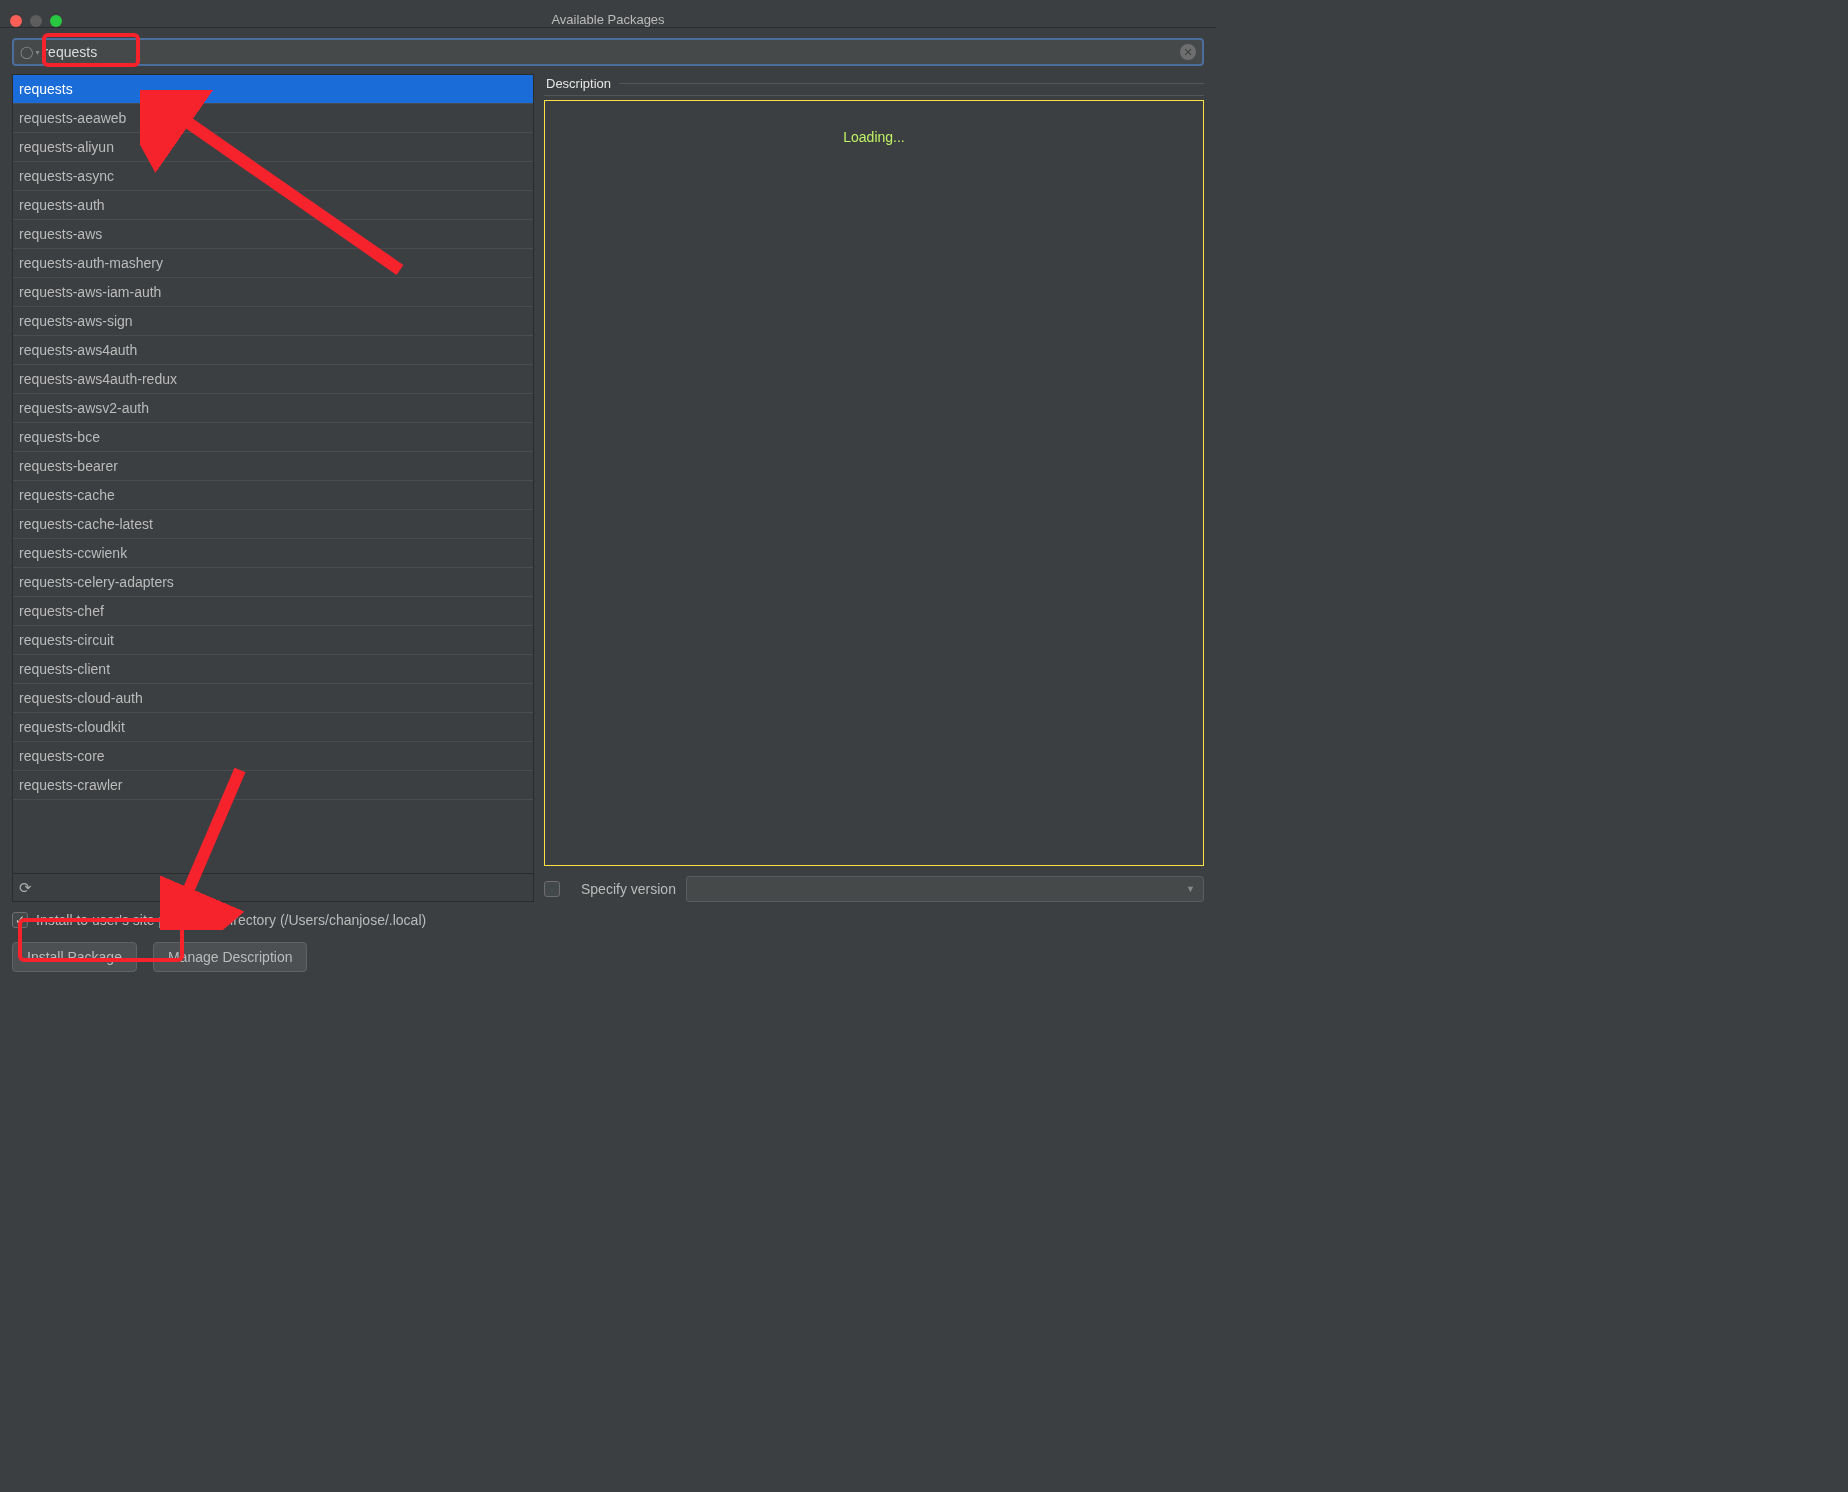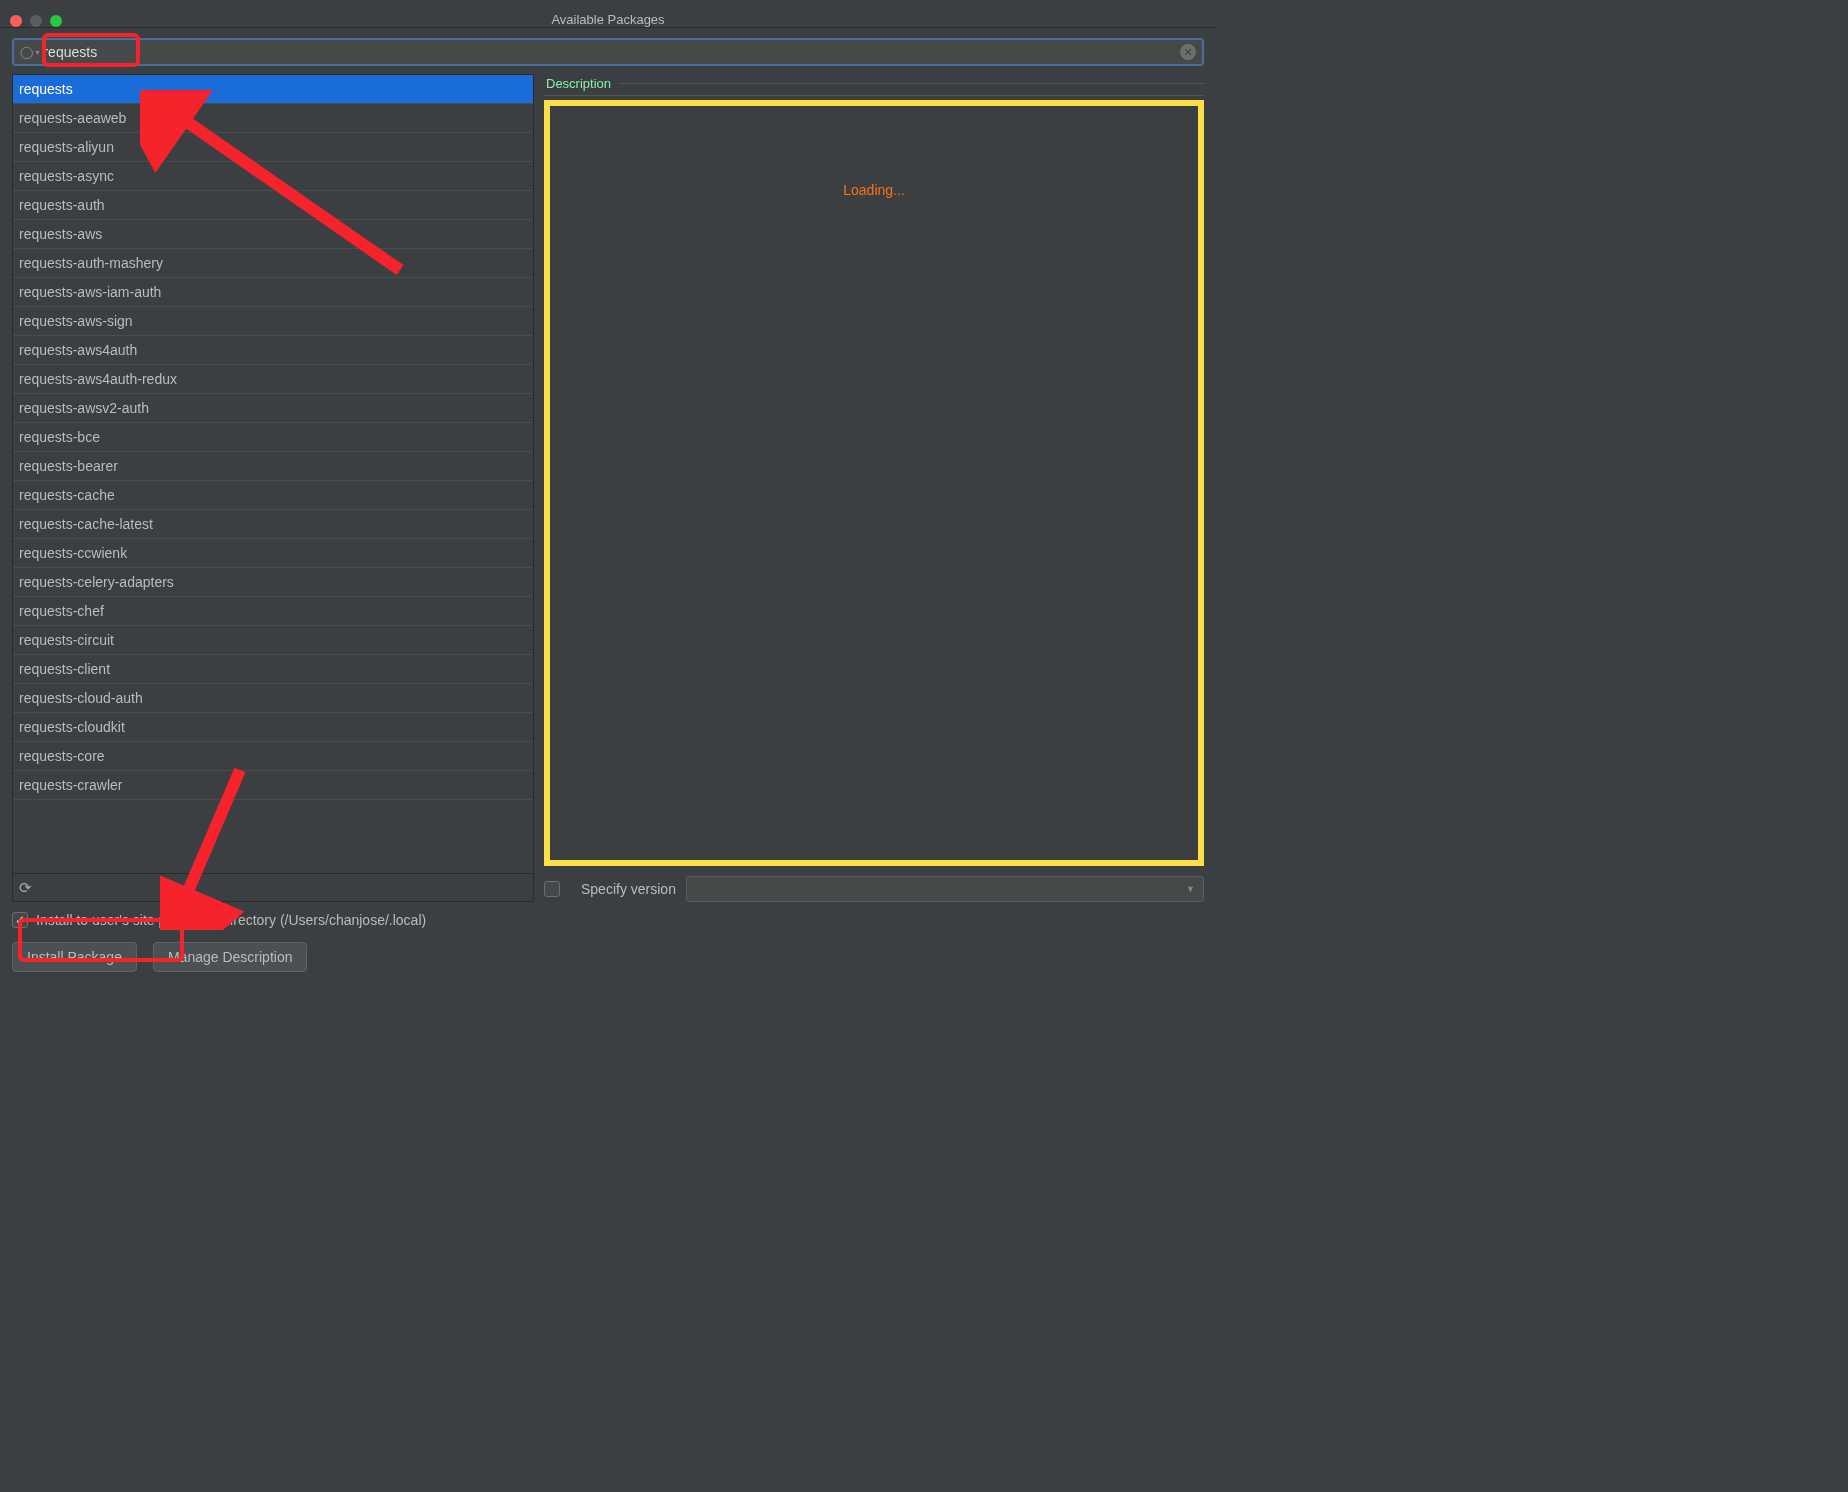--- a/index.html
+++ b/index.html
@@ -110,38 +110,38 @@
     padding-left: 6px;
   }
   .refresh-icon { color: #aaa; font-size: 15px; cursor: pointer; }
   .right-col {
     flex: 1;
     display: flex;
     flex-direction: column;
   }
   .desc-header {
     font-size: 13px;
-    color: #86efac;
+    color: #e5e5e5;
     padding: 2px 0 4px 2px;
     border-bottom: 1px solid #555;
     margin-bottom: 4px;
     display: flex;
     align-items: center;
     gap: 8px;
   }
   .desc-header .line { flex:1; height:1px; background:#555; }
   .desc-box {
     flex: 1;
     background: #3c3f41;
-    border: 6px solid #fde047;
+    border: 1px solid #fde047;
     display: flex;
     align-items: flex-start;
     justify-content: center;
-    padding-top: 76px;
-    color: #f97316;
+    padding-top: 28px;
+    color: #bef264;
   }
   .opt-row {
     display: flex;
     align-items: center;
     margin-top: 10px;
     gap: 10px;
   }
   .opt-row label { display: flex; align-items: center; gap: 21px; font-size: 14px; color: #bbbbbb; }
   .cbx {
     width: 16px; height: 16px;

